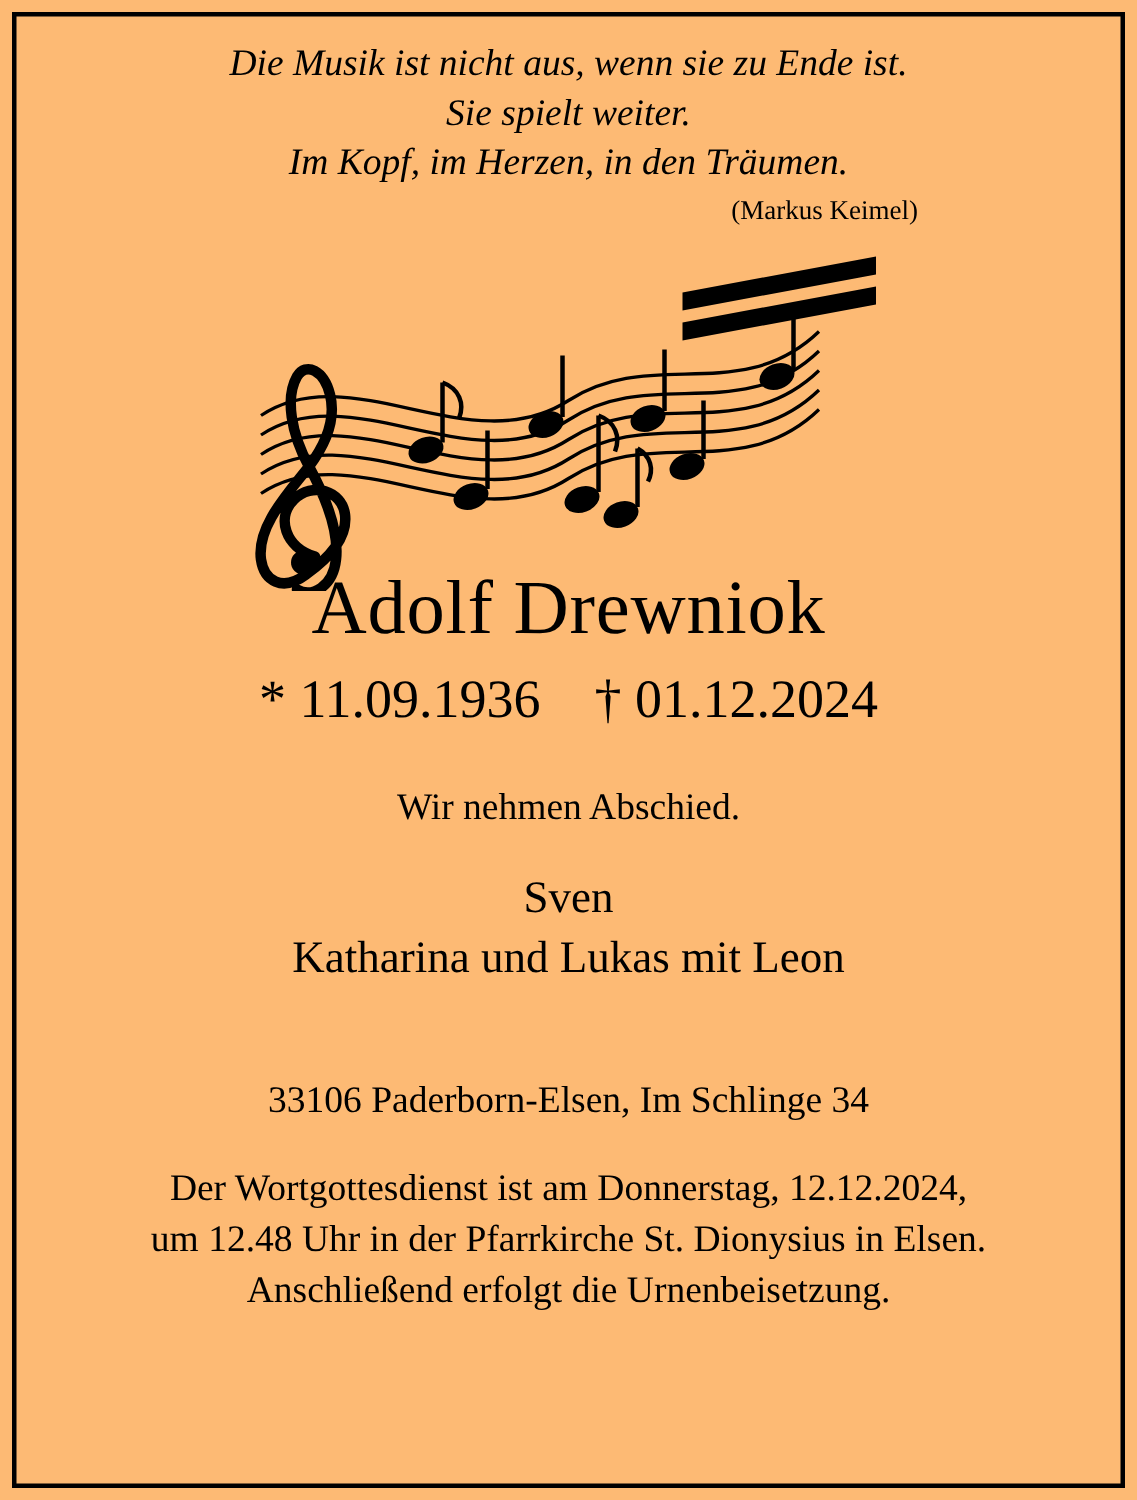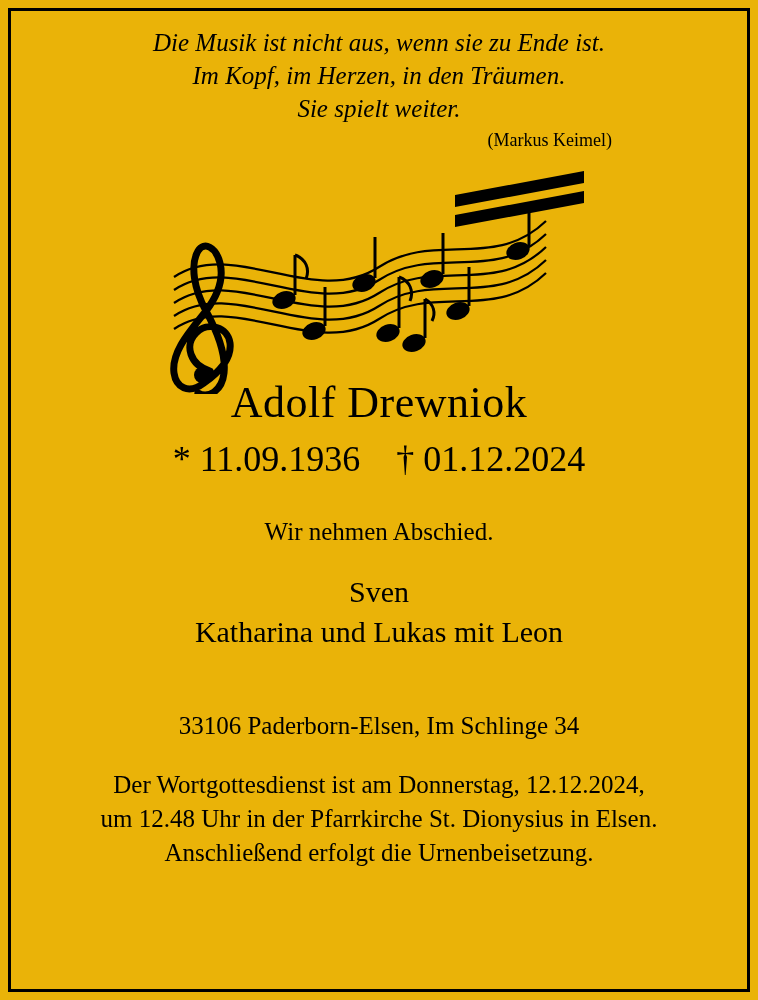--- a/index.html
+++ b/index.html
@@ -8,21 +8,21 @@
     background: #ffffff;
   }
   body {
     font-family: "Liberation Serif", serif;
     color: #000000;
   }
   .page {
     width: 758px;
     height: 1000px;
     box-sizing: border-box;
-    background: #eab308;
+    background: #fdba74;
     position: relative;
     overflow: hidden;
   }
   .border-frame {
     position: absolute;
     left: 8px;
     top: 8px;
     right: 8px;
     bottom: 8px;
     border: 3px solid #000000;
@@ -65,21 +65,21 @@
   
   .music-art {
     width: 470px;
     height: 235px;
     margin-top: 6px;
     margin-left: -60px;
   }
 
   
   .name {
-    font-size: 44px;
+    font-size: 51px;
     line-height: 1.05;
     text-align: center;
     margin-top: -14px;
     letter-spacing: 0.5px;
   }
   .dates {
     font-size: 36px;
     text-align: left;
     margin-top: 12px;
     white-space: nowrap;
@@ -124,22 +124,22 @@
 </head>
 <body>
 
 <div class="page">
   <div class="border-frame"></div>
 
   <div class="content">
 
     <div class="quote">
       <span class="quote-line">Die Musik ist nicht aus, wenn sie zu Ende ist.</span>
+      <span class="quote-line">Sie spielt weiter.</span>
       <span class="quote-line">Im Kopf, im Herzen, in den Träumen.</span>
-      <span class="quote-line">Sie spielt weiter.</span>
       <span class="quote-author">(Markus Keimel)</span>
     </div>
 
     <svg class="music-art" viewBox="0 0 470 235" aria-hidden="true">
       <g fill="none" stroke="#000000" stroke-width="2.2">
 
         <path d="M60,118 C120,78 200,150 265,108 C320,72 380,112 432,62"></path>
         <path d="M60,131 C120,91 200,163 265,121 C320,85 380,125 432,75"></path>
         <path d="M60,144 C120,104 200,176 265,134 C320,98 380,138 432,88"></path>
         <path d="M60,157 C120,117 200,189 265,147 C320,111 380,151 432,101"></path>

